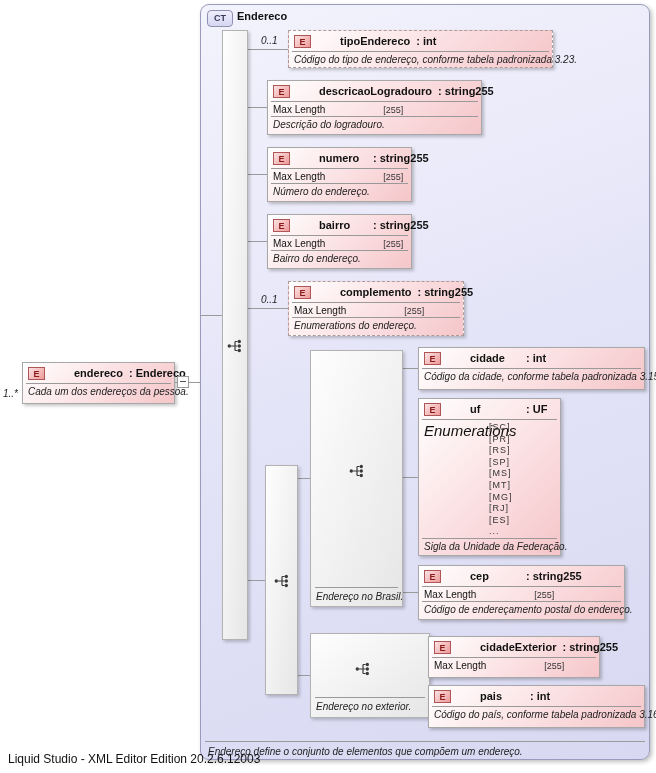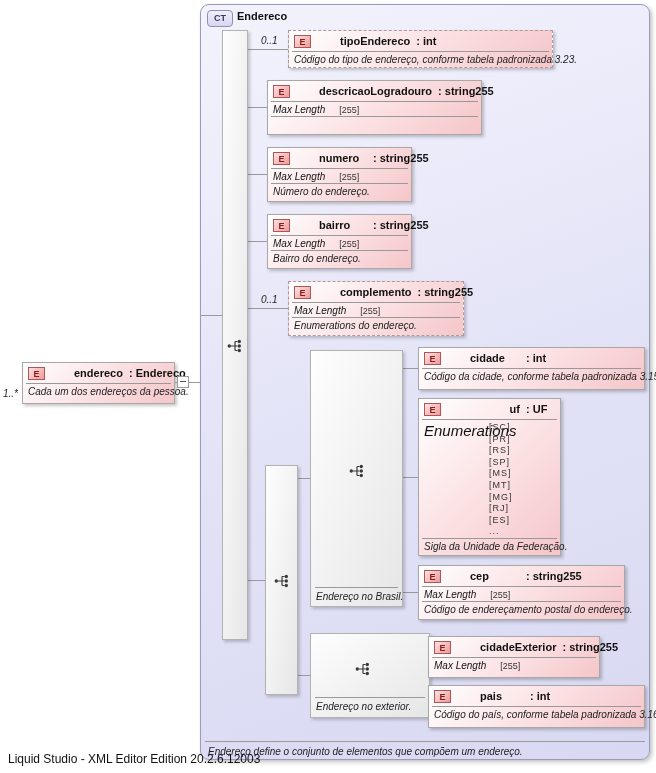--- a/index.html
+++ b/index.html
@@ -53,22 +53,22 @@
     width:17px;height:13px;flex:0 0 17px;
     background:linear-gradient(135deg,#fbe3e3,#ee9a9a);
     border:1px solid #b05555;
     font-size:9px;font-weight:bold;color:#8b1a1a;text-align:center;line-height:13px;
     box-sizing:border-box;
   }
   .ename{font-size:11px;font-weight:bold;color:#111;white-space:nowrap;margin-left:23px;}
   .etype{font-size:11px;font-weight:bold;color:#111;white-space:nowrap;}
   .sep{margin:0 3px;border-top:1px solid #999;}
   .facet{display:flex;align-items:center;height:13px;padding:1px 5px 0 5px;gap:14px;}
-  .fname{font-size:10px;font-style:italic;color:#111;white-space:nowrap;}
-  .fval{font-size:9px;color:#333;white-space:nowrap;}
+  .fname{font-size:10px;color:#111;white-space:nowrap;}
+  .fval{font-size:9px;color:#333;white-space:nowrap;margin-left:44px;}
   .ann{padding:2px 5px 0 5px;font-size:10px;font-style:italic;color:#222;white-space:nowrap;}
   
   .enum-area{position:relative;height:118px;}
   .enum-label{position:absolute;left:5px;top:2px;font-size:15px;font-style:italic;color:#111;}
   .enum-col{position:absolute;left:70px;top:2px;font-size:9px;color:#333;line-height:11.6px;letter-spacing:1px;}
   
   .minusbox{position:absolute;left:177px;top:376px;width:12px;height:12px;background:#fff;
     border:1px solid #9a9a9a;box-sizing:border-box;}
   .minusbox::after{content:"";position:absolute;left:2px;right:2px;top:4px;border-top:1px solid #555;}
   .status{position:absolute;left:8px;top:752px;font-size:12px;color:#111;}
@@ -185,20 +185,21 @@
     <span class="ebadge">E</span>
     <span class="ename">descricaoLogradouro</span>
     <span class="etype">: string255</span>
   </div>
   <div class="sep"></div>
   <div class="facet">
     <span class="fname">Max Length</span>
     <span class="fval">[255]</span>
   </div>
   <div class="sep"></div>
+  <div class="ann">Descrição do logradouro.</div>
 </div>
 
 <div class="ebox" style="left:267px;top:147px;width:145px;height:55px;">
   <div class="hdr">
     <span class="ebadge">E</span>
     <span class="ename" style="min-width:48px;">numero</span>
     <span class="etype">: string255</span>
   </div>
   <div class="sep"></div>
   <div class="facet">
@@ -245,21 +246,21 @@
     <span class="ename" style="min-width:50px;">cidade</span>
     <span class="etype">: int</span>
   </div>
   <div class="sep"></div>
   <div class="ann">Código da cidade, conforme tabela padronizada 3.15.</div>
 </div>
 
 <div class="ebox" style="left:418px;top:398px;width:143px;height:158px;">
   <div class="hdr">
     <span class="ebadge">E</span>
-    <span class="ename" style="min-width:50px;text-align:right;">uf</span>
+    <span class="ename" style="min-width:50px;">uf</span>
     <span class="etype">: UF</span>
   </div>
   <div class="sep"></div>
   <div class="enum-area">
     <span class="enum-label">Enumerations</span>
     <div class="enum-col">
       <div>[SC]</div>
       <div>[PR]</div>
       <div>[RS]</div>
       <div>[SP]</div>

